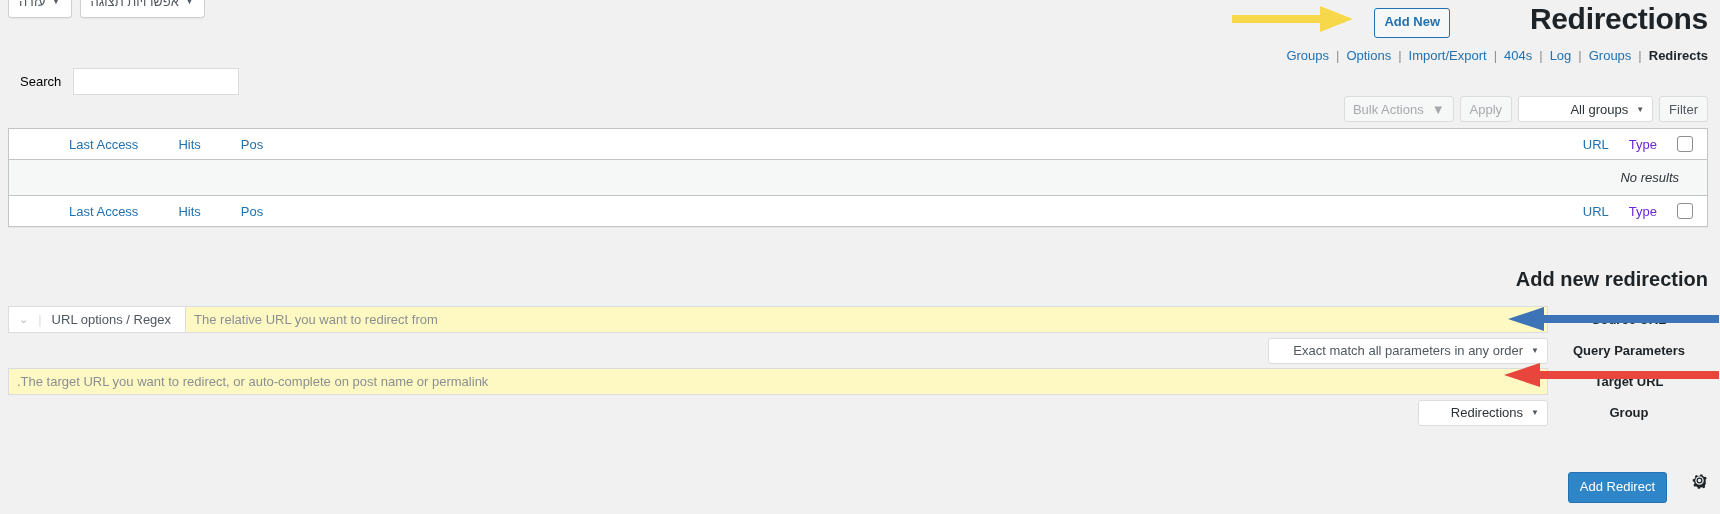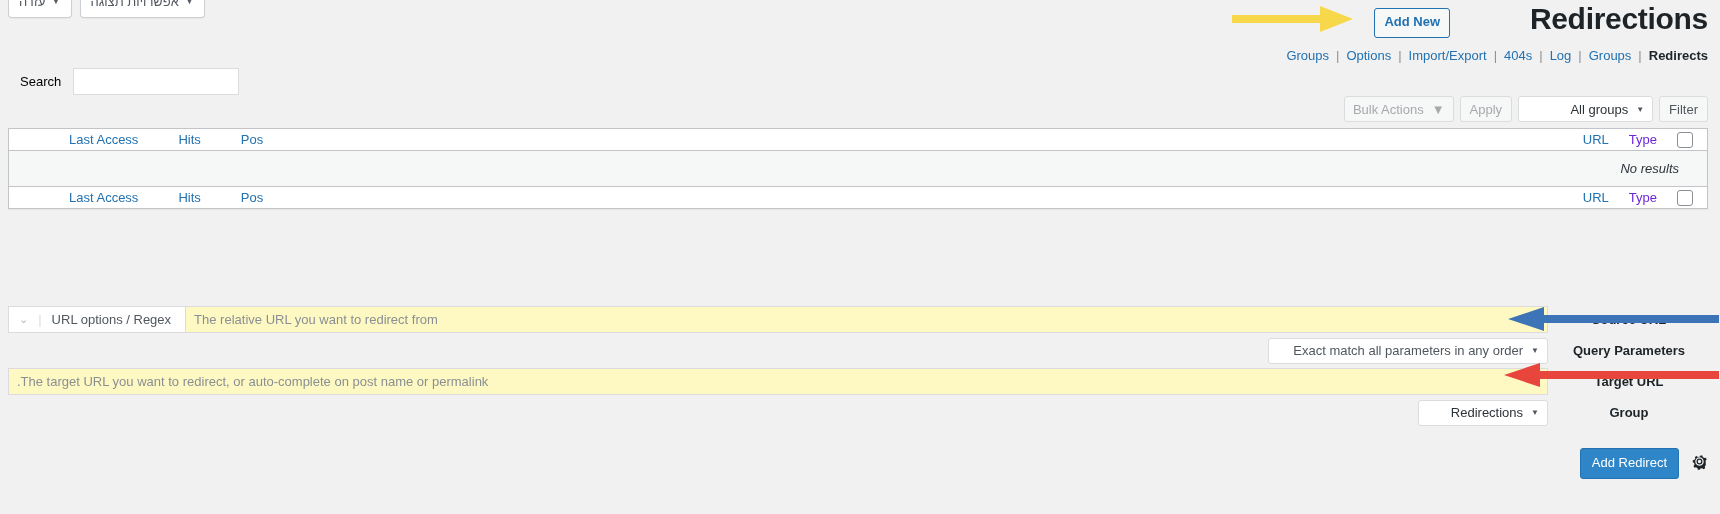--- a/index.html
+++ b/index.html
@@ -126,21 +126,21 @@
   
   .table {
     position: absolute; left: 8px; right: 12px; top: 128px;
     background: #fff;
     border: 1px solid #c3c4c7;
     border-radius: 0;
     box-shadow: 0 1px 1px rgba(0,0,0,.04);
   }
   .trow {
     display: flex; align-items: center;
-    height: 22px;
+    height: 31px;
     direction: ltr;
   }
   .trow.head, .trow.foot { background: #fff; }
   .trow.head { border-bottom: 1px solid #c3c4c7; }
   .trow.foot { border-top: 1px solid #c3c4c7; }
   .trow.empty { background: #f6f7f7; height: 35px; font-style: italic; }
   .th-link { color: #2271b1; font-size: 13px; font-weight: normal; }
   .th-text { color: #6d28d9; font-size: 13px; }
   .cell-left { display: flex; gap: 40px; padding-left: 60px; }
   .spacer { flex: 1; }
@@ -231,22 +231,22 @@
     padding: 0 8px;
     gap: 8px;
     font-size: 13px;
     color: #2c3338;
     direction: rtl;
   }
   .group-select .txt { flex: 1; text-align: right; }
   .group-select .arrow { font-size: 8px; color: #50575e; }
 
   .action-row {
-    position: absolute; top: 448px; right: 12px;
-    display: flex; align-items: center; gap: 12px;
+    position: absolute; top: 472px; right: 12px;
+    display: flex; align-items: flex-start; gap: 24px;
     direction: ltr;
   }
   .gear { font-size: 17px; color: #1d2327; line-height: 1; }
   .add-redirect-btn {
     background: #2e86c8;
     color: #fff;
     border: 1px solid #2271b1;
     border-radius: 3px;
     font-size: 13px;
     padding: 4px 11px 5px;
@@ -344,20 +344,21 @@
       <div class="spacer"></div>
       <div class="cell-right">
         <span class="th-link">URL</span>
         <span class="th-text">Type</span>
         <span class="cb"></span>
       </div>
     </div>
 
   </div>
 
+  <div class="form-title">Add new redirection</div>
 
   <div class="form-rows">
 
     <div class="frow">
       <div class="frow-field">
         <div class="urlopts-group">
           <div class="urlopts-btn">
             <span class="chev">⌄</span>
             <span class="pipe">|</span>
             <span>URL options / Regex</span>

